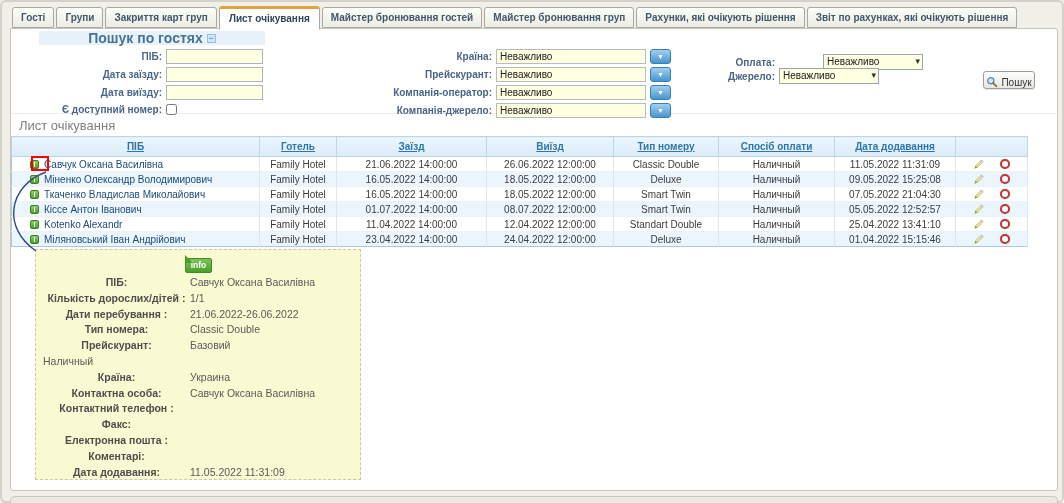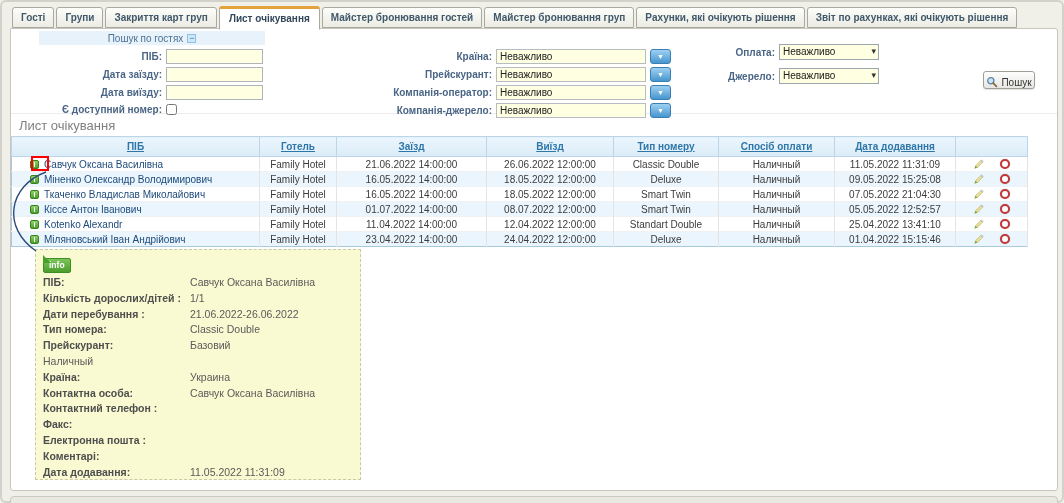--- a/index.html
+++ b/index.html
@@ -14,21 +14,21 @@
          padding:4px 8px 4px 8px; margin-right:2px; white-space:nowrap; cursor:pointer; }
   .tab.active { background:#fff; border-top:3px solid #e2a33c; border-bottom:1px solid #fff; padding:4px 9px 5px 9px; margin-bottom:-1px; color:#33475a; }
 
   
   .panel { position:absolute; left:8px; top:26px; width:1048px; height:463px; background:#fff; border:1px solid #c6c6be; border-radius:0 3px 3px 3px; }
   .bottom-bar { position:absolute; left:8px; top:494px; width:1048px; height:12px; background:#e9e9e2; border:1px solid #c9c9c1; border-radius:4px 4px 0 0; }
 
   
   .search-strip { position:absolute; left:37px; top:29px; width:226px; height:14px; background:#e7f2fb;
                   display:flex; align-items:center; justify-content:center; gap:4px; }
-  .search-strip .t { font-size:10px; font-weight:normal; color:#4a7294; }
+  .search-strip .t { font-size:14px; font-weight:bold; color:#4a7294; }
   .minus-box { display:inline-flex; width:9px; height:9px; background:#cfe7f6; border:1px solid #8fc1e4; color:#3a79ac;
                font-size:9px; line-height:7px; align-items:center; justify-content:center; cursor:pointer; }
   .search-divider { position:absolute; left:9px; top:111px; width:1046px; border-top:1px solid #ececec; }
 
   .frow { position:absolute; height:16px; display:flex; align-items:center; }
   .lbl { font-size:10px; font-weight:bold; color:#4a6585; text-align:right; white-space:nowrap; }
   .inp { background:#ffffe1; border:1px solid #aeb4ba; height:15px; font-size:10px; padding:0 3px; color:#333; font-family:"Liberation Sans",sans-serif; }
   .fakebox { background:#ffffe1; border:1px solid #b6bcc2; height:15px; font-size:10px; color:#222; padding:1px 3px 0 3px; cursor:pointer; }
   .dd-btn { width:21px; height:15px; margin-left:4px; border:1px solid #3a7fb4; border-radius:3px;
             background:linear-gradient(#9fd0f2,#4796cf); color:#fff; font-size:7px; line-height:13px; text-align:center; cursor:pointer; }
@@ -54,21 +54,21 @@
   .edit-btn { cursor:pointer; display:inline-flex; }
   .cancel-btn { width:10px; height:10px; border:2.5px solid #c43838; border-radius:50%; background:#fff; cursor:pointer;
                 box-shadow:0 0 1px rgba(0,0,0,.35); }
 
   
   .hl-box { position:absolute; left:29px; top:154px; width:18px; height:15px; border:2px solid #ff0000; z-index:6; pointer-events:none; }
   .curve { position:absolute; left:0; top:150px; z-index:5; pointer-events:none; }
 
   
   .tooltip { position:absolute; left:33px; top:247px; width:326px; height:231px; background:#fafad2;
-             border:1px dashed #c9c9a9; padding:4px 6px 4px 7px; z-index:4; }
+             border:1px dashed #c9c9a9; padding:4px 6px 4px 7px; z-index:4;text-align:center; }
   .badge { position:relative; display:inline-block; background:linear-gradient(#7cc45a,#4a9e2b); border:1px solid #3d8f22; border-radius:2px;
            color:#fff; font-size:8.5px; font-weight:bold; padding:1px 5px 2px 5px; margin-bottom:2px; }
   .badge::before { content:""; position:absolute; left:-1px; top:-4px; border:4px solid transparent; border-bottom-color:#4a9e2b; border-left-color:#4a9e2b; width:0; height:0; }
   .tt-row { display:flex; line-height:15.8px; }
   .tt-label { width:147px; font-size:10.5px; font-weight:bold; color:#4e4e4e; white-space:nowrap; }
   .tt-val { font-size:10.5px; color:#5a5a5a; white-space:nowrap; }
 </style>
 </head>
 <body>
 
@@ -125,21 +125,21 @@
     <div class="lbl" style="width:160px;">Компанія-оператор:</div>
     <div class="fakebox" style="width:150px; margin-left:4px;">Неважливо</div>
     <div class="dd-btn"><span>▼</span></div>
   </div>
   <div class="frow" style="left:330px; top:100px;">
     <div class="lbl" style="width:160px;">Компанія-джерело:</div>
     <div class="fakebox" style="width:150px; margin-left:4px;">Неважливо</div>
     <div class="dd-btn"><span>▼</span></div>
   </div>
 
-  <div class="frow" style="left:713px; top:42px;">
+  <div class="frow" style="left:713px; top:52px;gap:44px;">
     <div class="lbl" style="width:60px;">Оплата:</div>
     <div class="fakeselect" style="width:100px; margin-left:4px;">
       <span>Неважливо</span>
       <span class="caret">▾</span>
     </div>
   </div>
   <div class="frow" style="left:713px; top:66px;justify-content:center;">
     <div class="lbl" style="width:60px;">Джерело:</div>
     <div class="fakeselect" style="width:100px; margin-left:4px;">
       <span>Неважливо</span>

